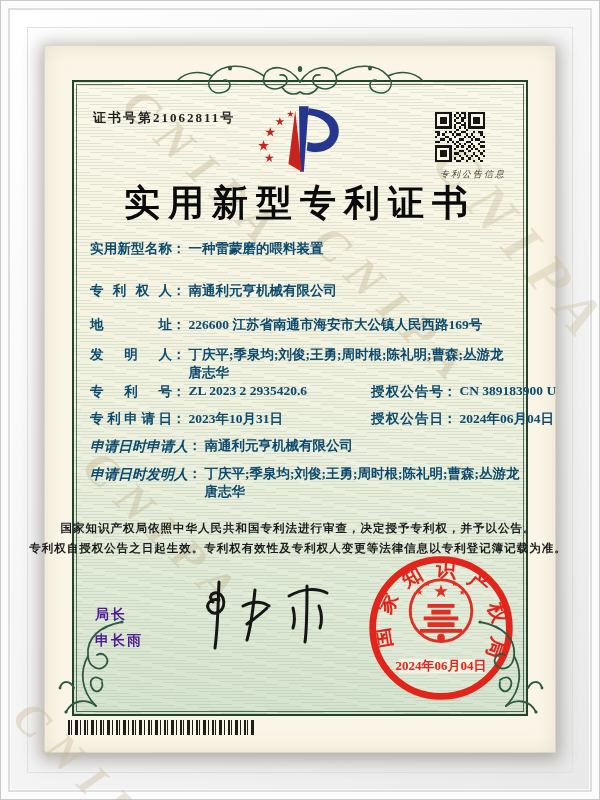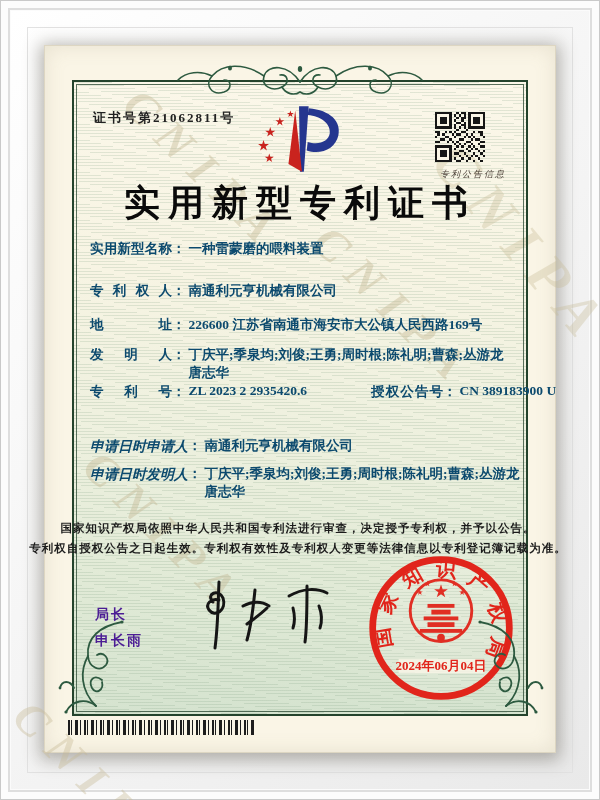--- a/index.html
+++ b/index.html
@@ -187,20 +187,24 @@
 
     <div class="abs row" style="top:346px">
       <span class="lbl">发明人</span><span class="cln">：</span><span class="val2"><span>丁庆平;季泉均;刘俊;王勇;周时根;陈礼明;曹森;丛游龙</span><br><span>唐志华</span></span>
     </div>
 
     <div class="abs row" style="top:383px">
       <span class="lbl">专利号</span><span class="cln">：</span><span class="val">ZL 2023 2 2935420.6</span>
       <span class="cell2"><span class="lbl2">授权公告号</span><span class="cln">：</span><span class="val">CN 389183900 U</span></span>
     </div>
 
+    <div class="abs row" style="top:410px">
+      <span class="lbl">专利申请日</span><span class="cln">：</span><span class="val">2023年10月31日</span>
+      <span class="cell2"><span class="lbl2">授权公告日</span><span class="cln">：</span><span class="val">2024年06月04日</span></span>
+    </div>
 
     <div class="abs row" style="top:437px">
       <span class="lbl7">申请日时申请人</span><span class="cln">：</span><span class="val">南通利元亨机械有限公司</span>
     </div>
 
     <div class="abs row" style="top:465px">
       <span class="lbl7">申请日时发明人</span><span class="cln">：</span><span class="val2"><span>丁庆平;季泉均;刘俊;王勇;周时根;陈礼明;曹森;丛游龙</span><br><span>唐志华</span></span>
     </div>
 
     <div class="abs stmt" style="top:521px">国家知识产权局依照中华人民共和国专利法进行审查，决定授予专利权，并予以公告。</div>

